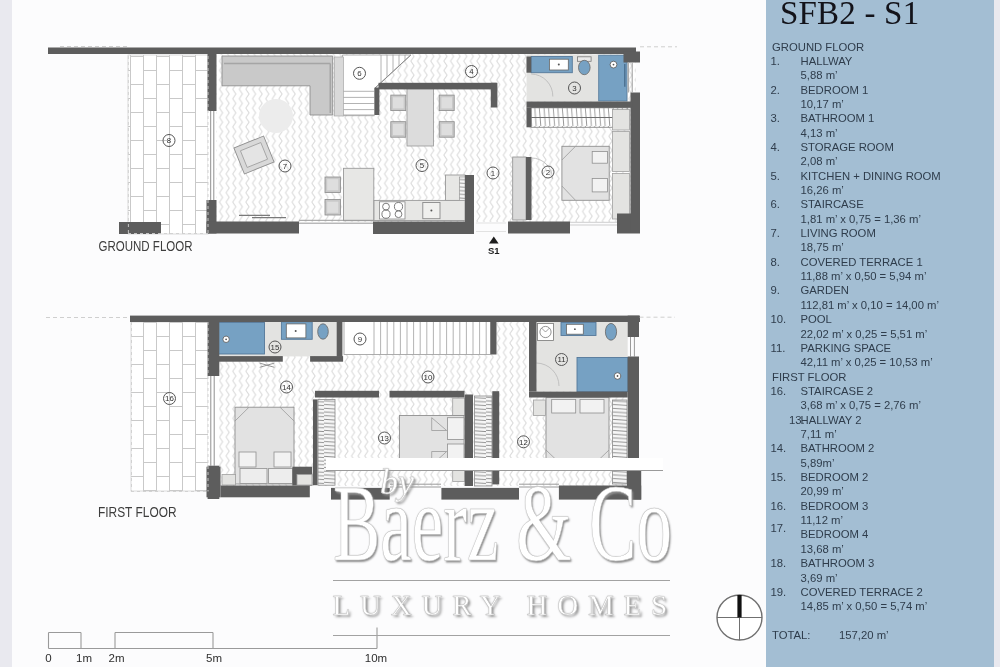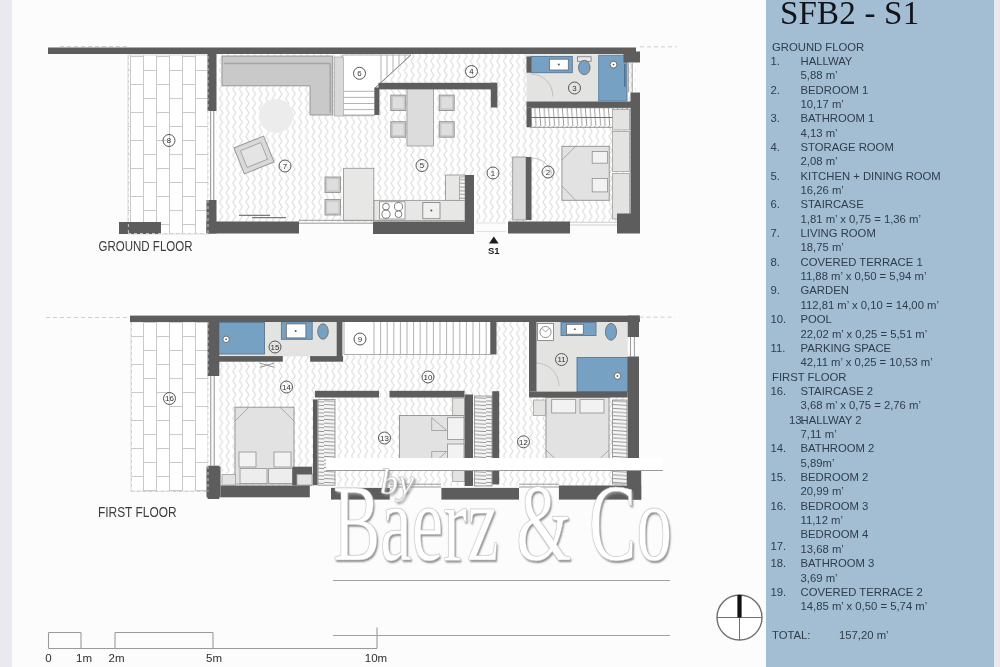--- a/index.html
+++ b/index.html
@@ -250,20 +250,21 @@
 <line x1="739.5" y1="617.5" x2="739.5" y2="640" stroke="#707070" stroke-width="1"></line>
 <rect x="737.4" y="595" width="4.2" height="22.5" fill="#111111"></rect>
 </svg>
 <div class="edge" style="left:0;width:12px"></div>
 <div class="edge" style="left:994px;width:6px"></div>
 <div id="band"></div>
 <div id="wm">
   <div class="wmt" id="wmby">by</div>
   <div class="wmt" id="wmbaerz">Baerz &amp; Co</div>
   <div class="wmline" style="top:579.5px"></div>
+  <div class="wmt" id="wmlux">LUXURY HOMES</div>
   <div class="wmline" style="top:634.5px"></div>
 </div>
 <div id="sidebar"></div>
 <div id="sbtitle">SFB2 - S1</div>
 <div class="sl hd" style="top:40.5px;left:772px">GROUND FLOOR</div>
 <div class="sl" style="top:54.9px;left:770.5px">1.</div>
 <div class="sl" style="top:54.9px;left:800.5px">HALLWAY</div>
 <div class="sl" style="top:69.2px;left:800.5px">5,88 m’</div>
 <div class="sl" style="top:83.5px;left:770.5px">2.</div>
 <div class="sl" style="top:83.5px;left:800.5px">BEDROOM 1</div>
@@ -304,21 +305,21 @@
 <div class="sl" style="top:428.0px;left:800.5px">7,11 m’</div>
 <div class="sl" style="top:442.3px;left:770.5px">14.</div>
 <div class="sl" style="top:442.3px;left:800.5px">BATHROOM 2</div>
 <div class="sl" style="top:456.7px;left:800.5px">5,89m’</div>
 <div class="sl" style="top:471.0px;left:770.5px">15.</div>
 <div class="sl" style="top:471.0px;left:800.5px">BEDROOM 2</div>
 <div class="sl" style="top:485.4px;left:800.5px">20,99 m’</div>
 <div class="sl" style="top:499.7px;left:770.5px">16.</div>
 <div class="sl" style="top:499.7px;left:800.5px">BEDROOM 3</div>
 <div class="sl" style="top:514.1px;left:800.5px">11,12 m’</div>
-<div class="sl" style="top:540px;left:770.5px">17.</div>
+<div class="sl" style="top:522px;left:770.5px">17.</div>
 <div class="sl" style="top:528.4px;left:800.5px">BEDROOM 4</div>
 <div class="sl" style="top:542.8px;left:800.5px">13,68 m’</div>
 <div class="sl" style="top:557.1px;left:770.5px">18.</div>
 <div class="sl" style="top:557.1px;left:800.5px">BATHROOM 3</div>
 <div class="sl" style="top:571.5px;left:800.5px">3,69 m’</div>
 <div class="sl" style="top:585.8px;left:770.5px">19.</div>
 <div class="sl" style="top:585.8px;left:800.5px">COVERED TERRACE 2</div>
 <div class="sl" style="top:600.2px;left:800.5px">14,85 m’ x 0,50 = 5,74 m’</div>
 <div class="sl" style="top:628.9px;left:772px">TOTAL:</div>
 <div class="sl" style="top:628.9px;left:839px">157,20 m’</div>

